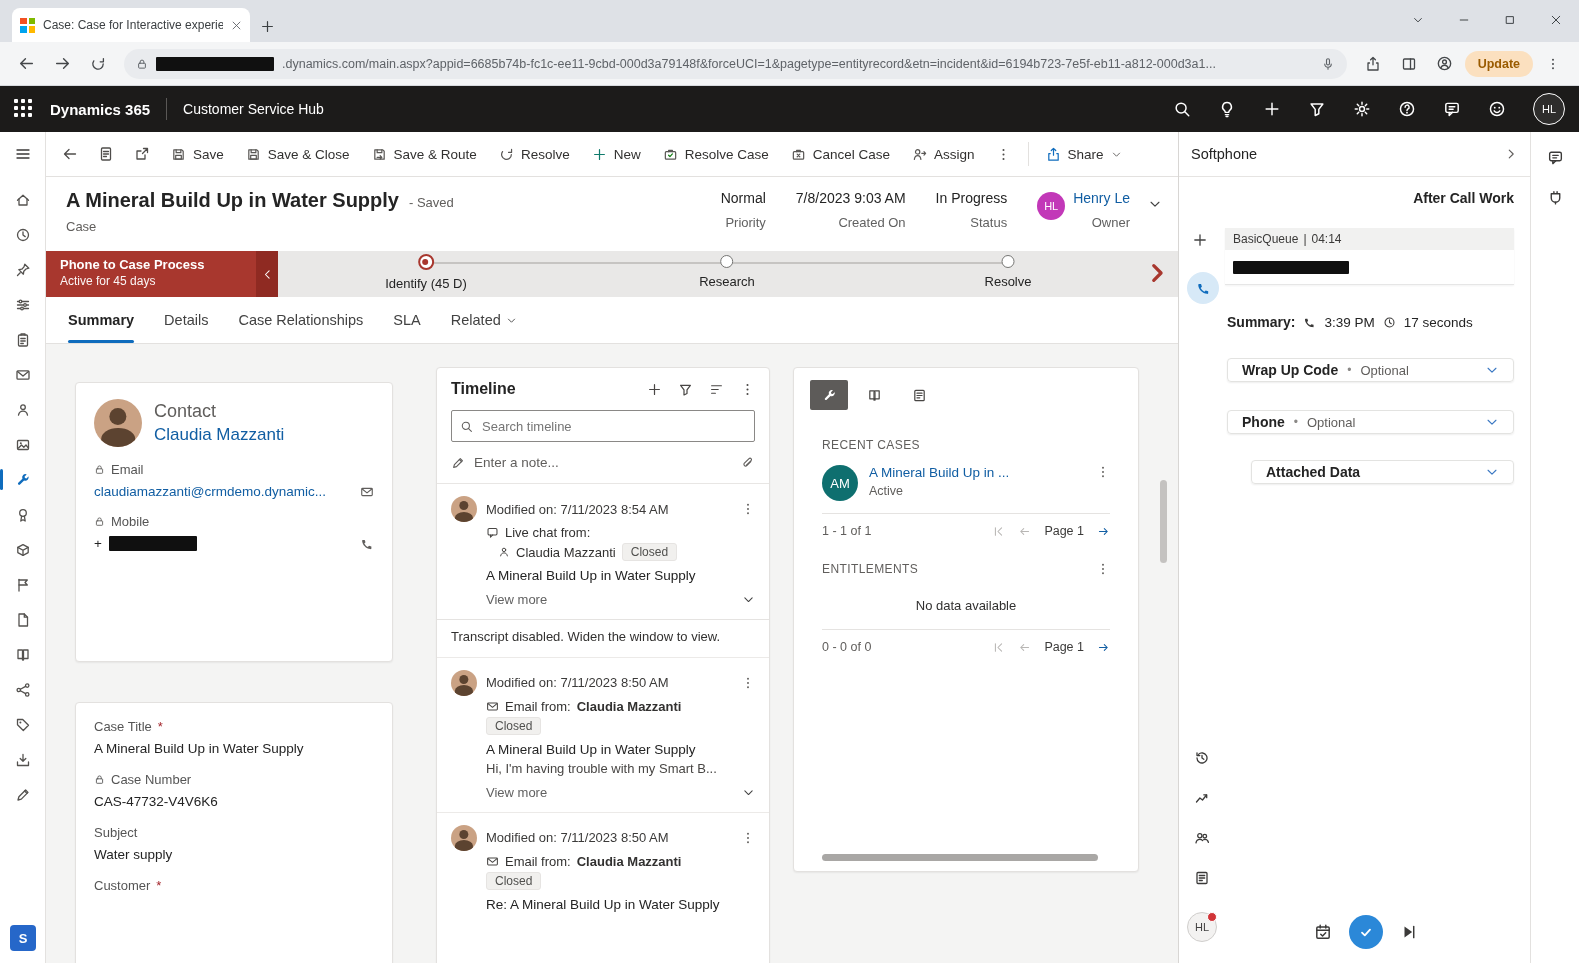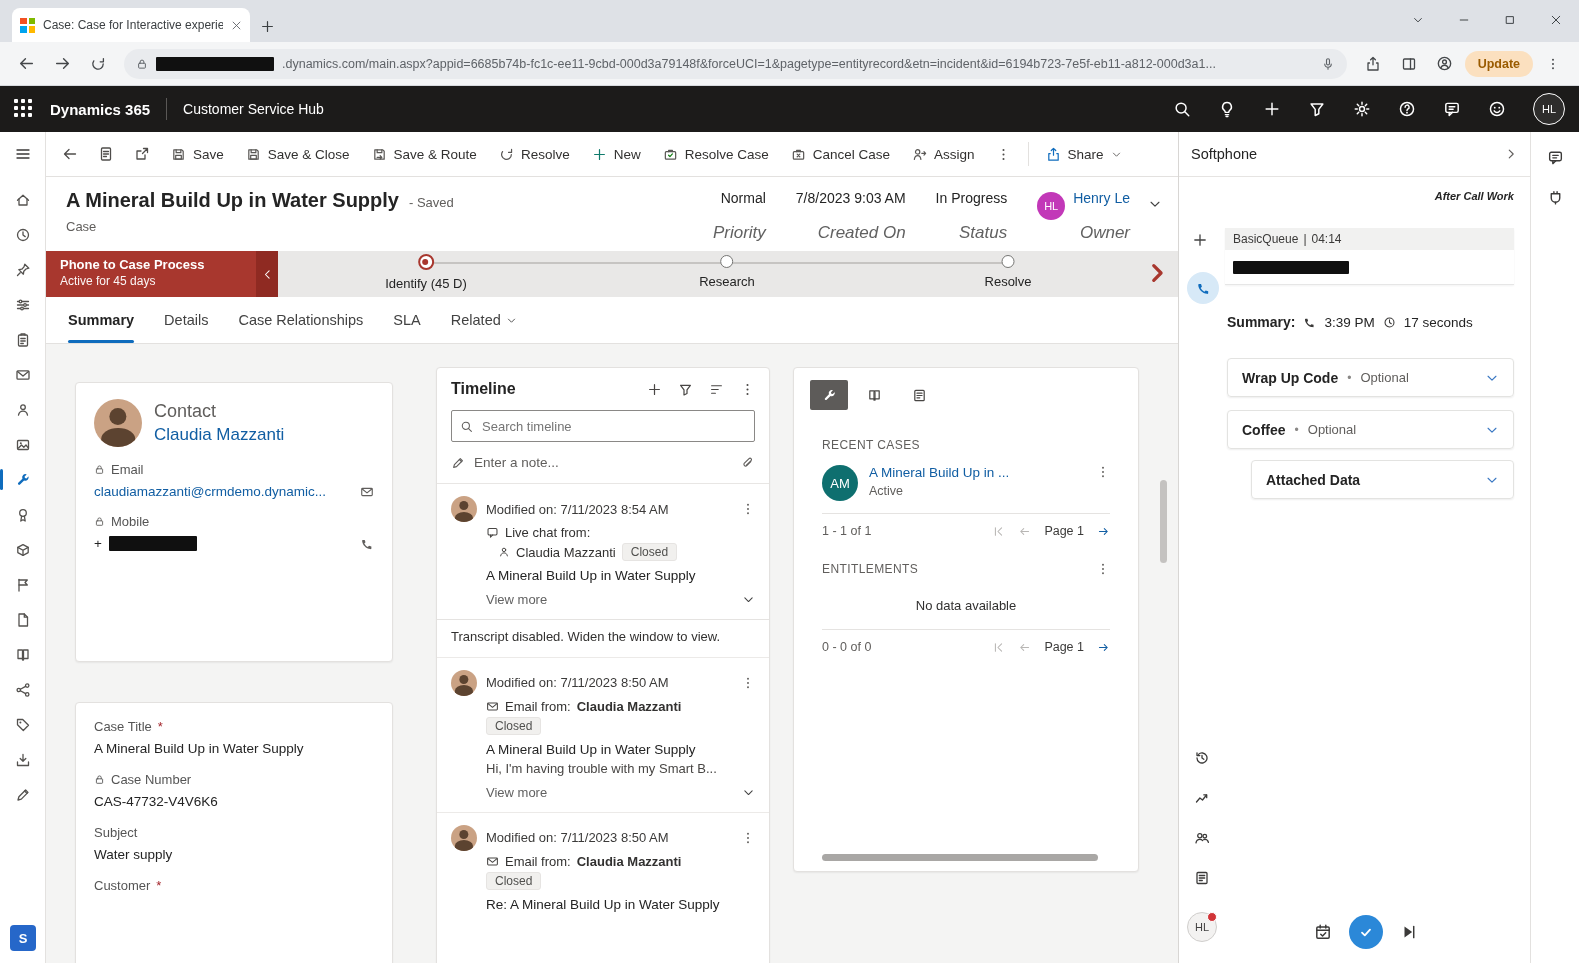--- a/index.html
+++ b/index.html
@@ -59,21 +59,21 @@
   .cb-sep{width:1px;height:24px;background:#e3e1df;margin:0 6px;flex:none;}
   
   #rechdr{height:74px;background:#fff;position:relative;flex:none;}
   .rec-title-row{position:absolute;left:20px;top:12px;display:flex;align-items:baseline;gap:10px;}
   .rec-title{font-size:20px;font-weight:700;color:#242424;}
   .rec-saved{font-size:13px;color:#605e5c;}
   .rec-entity{position:absolute;left:20px;top:42px;font-size:13px;color:#605e5c;}
   .rec-right{position:absolute;right:48px;top:13px;display:flex;gap:30px;}
   .rec-col{display:flex;flex-direction:column;align-items:flex-end;}
   .rec-val{font-size:14px;color:#242424;}
-  .rec-lbl{font-size:17px;color:#616161;margin-top:17px;font-style:italic;}
+  .rec-lbl{font-size:13px;color:#616161;margin-top:9px;}
   .owner-col{display:flex;gap:8px;align-items:flex-start;}
   .owner-av{width:28px;height:28px;border-radius:50%;background:#c238b8;color:#fff;font-size:11px;display:flex;align-items:center;justify-content:center;margin-top:2px;}
   .owner-name{font-size:14px;color:#115ea3;}
   .rec-chev{position:absolute;right:16px;top:20px;color:#424242;}
   
   #bpf{height:46px;display:flex;flex:none;}
   .bpf-red{width:210px;background:#a8372e;color:#fff;padding:6px 0 0 14px;box-sizing:border-box;}
   .bpf-name{font-size:13px;font-weight:700;}
   .bpf-status{font-size:12px;margin-top:2px;opacity:.95;}
   .bpf-notch{width:22px;background:#8f2a22;color:#fff;display:flex;align-items:center;justify-content:center;}
@@ -153,30 +153,30 @@
   .pg-right{margin-left:auto;display:flex;align-items:center;gap:13px;}
   .pg-dis{color:#b8b6b4;} .pg-en{color:#115ea3;} .pg-lbl{color:#3b3a39;}
   .nodata{text-align:center;padding:22px 0 16px;font-size:13px;color:#323130;}
   .h-scroll{position:absolute;left:28px;right:40px;bottom:10px;height:7px;background:#a9a7a5;border-radius:4px;}
 
   
   #softphone{position:absolute;left:1178px;top:132px;bottom:0;width:352px;background:#fff;border-left:1px solid #d8d6d4;box-sizing:border-box;}
   .sp-head{height:44px;border-bottom:1px solid #e6e4e2;display:flex;align-items:center;padding:0 12px;font-size:14.5px;color:#242424;}
   .sp-head .mla{margin-left:auto;color:#605e5c;}
   .sp-body{position:absolute;left:0;right:0;top:44px;bottom:0;}
-  .sp-heading{position:absolute;top:14px;right:16px;font-size:11px;font-weight:700;font-style:italic;}
+  .sp-heading{position:absolute;top:14px;right:16px;font-size:14px;font-weight:700;}
   .sp-plus{position:absolute;left:13px;top:56px;color:#424242;}
   .sp-call{position:absolute;left:8px;top:96px;width:32px;height:32px;border-radius:50%;background:#d7e9f7;color:#0f6cbd;display:flex;align-items:center;justify-content:center;}
   .queue-card{position:absolute;left:46px;right:16px;top:52px;background:#fff;border-bottom:1px solid #e6e6e6;box-shadow:0 1px 2px rgba(0,0,0,.05);}
   .queue-head{height:22px;background:#f1f1f0;display:flex;align-items:center;gap:5px;padding:0 8px;font-size:12px;color:#3b3a39;}
   .queue-body{padding:9px 8px 10px;}
   .sp-summary{position:absolute;left:48px;top:138px;display:flex;align-items:center;gap:8px;font-size:13.5px;color:#242424;}
   .sp-summary b{font-size:14px;}
   .sp-summary svg{color:#3b3a39;}
-  .acw-card{position:absolute;left:48px;right:16px;height:39px;border:1px solid #e3e3e1;border-radius:4px;box-shadow:0 1px 2px rgba(0,0,0,.07);display:flex;align-items:center;padding:0 14px;box-sizing:border-box;}
+  .acw-card{position:absolute;left:48px;right:16px;height:24px;border:1px solid #e3e3e1;border-radius:4px;box-shadow:0 1px 2px rgba(0,0,0,.07);display:flex;align-items:center;padding:0 14px;box-sizing:border-box;}
   .acw-lbl{font-size:14px;font-weight:700;color:#242424;}
   .acw-dot{color:#8a8886;margin:0 9px;font-size:12px;}
   .acw-opt{font-size:13px;color:#605e5c;}
   .acw-card .mla{margin-left:auto;color:#3b78c3;}
   .sp-rail-ic{position:absolute;left:11px;width:24px;height:24px;color:#3b3a39;display:flex;align-items:center;justify-content:center;}
   .sp-avatar{position:absolute;left:8px;top:736px;width:28px;height:28px;border-radius:50%;background:#f3f2f1;border:1px solid #d0cecc;color:#424242;font-size:11px;display:flex;align-items:center;justify-content:center;}
   .sp-avatar i{position:absolute;right:-1px;top:-1px;width:8px;height:8px;border-radius:50%;background:#d13438;border:1.5px solid #fff;}
   .acw-actions{position:absolute;left:130px;bottom:14px;display:flex;align-items:center;gap:12px;}
   .act-ic{width:28px;height:28px;display:flex;align-items:center;justify-content:center;color:#3b3a39;}
   .act-check{width:34px;height:34px;border-radius:50%;background:#2b88d8;color:#fff;display:flex;align-items:center;justify-content:center;}
@@ -1039,21 +1039,21 @@
         <span class="acw-lbl">Wrap Up Code</span>
         <span class="acw-dot">•</span>
         <span class="acw-opt">Optional</span>
         <span class="mla">
             <svg width="14" height="14" viewBox="0 0 16 16">
               <path d="M3.5 6l4.5 4.5L12.5 6"></path>
             </svg>
           </span>
       </div>
       <div class="acw-card" style="top:234px;">
-        <span class="acw-lbl">Coffee</span>
+        <span class="acw-lbl">Phone</span>
         <span class="acw-dot">•</span>
         <span class="acw-opt">Optional</span>
         <span class="mla">
             <svg width="14" height="14" viewBox="0 0 16 16">
               <path d="M3.5 6l4.5 4.5L12.5 6"></path>
             </svg>
           </span>
       </div>
       <div class="acw-card" style="top:284px;margin-left:24px;">
         <span class="acw-lbl">Attached Data</span>

